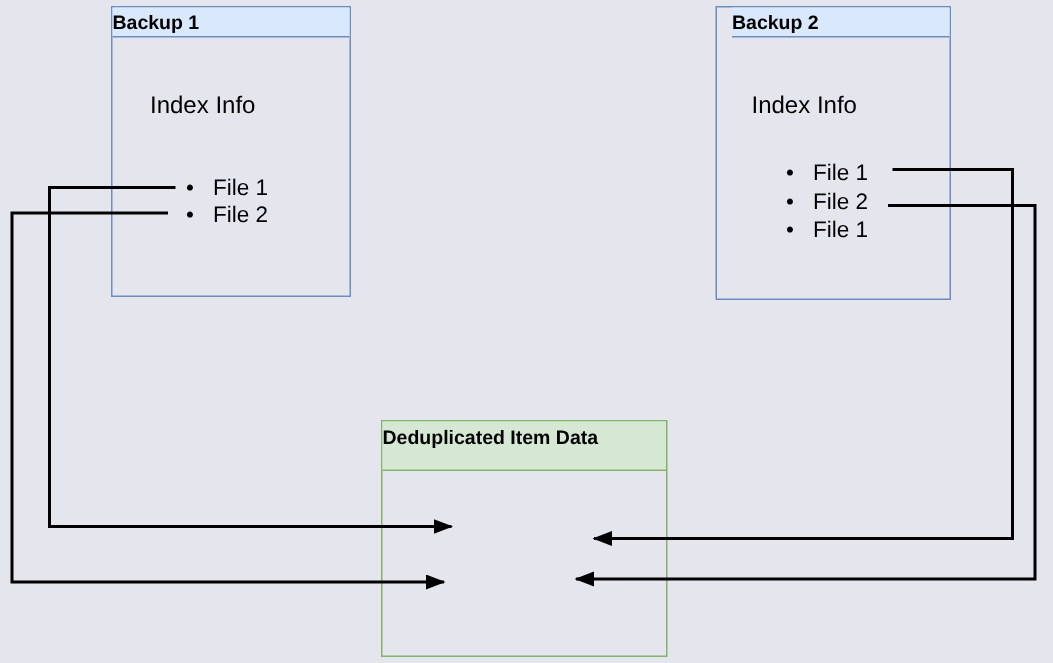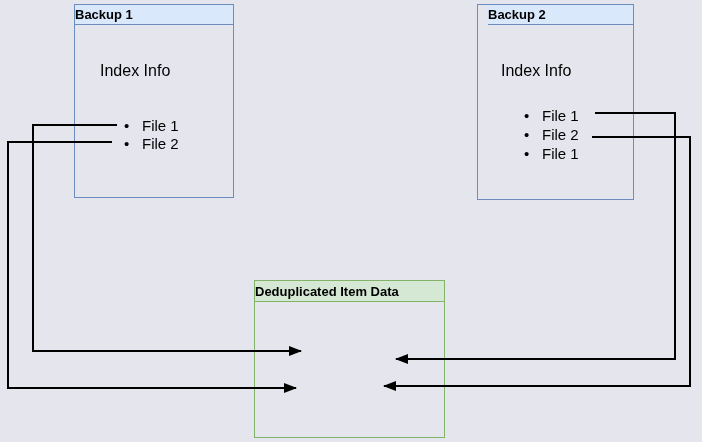--- a/index.html
+++ b/index.html
@@ -30,21 +30,21 @@
     overflow:hidden;
   }
   .blue .box-header{
     background:var(--blue-fill,#dae8fc);
     border-color:var(--blue-border,#6c8ebf);
     height:20px;line-height:20px;
   }
   .green .box-header{
     background:var(--green-fill,#d5e8d4);
     border-color:var(--green-border,#82b366);
-    height:21px;line-height:21px;
+    height:33px;line-height:21px;
   }
   #backup1-box{left:74px;top:4px;width:160px;height:194px;}
   #backup2-box{left:477px;top:4px;width:157px;height:196px;padding-left:10px;}
   #dedup-box{left:254px;top:280px;width:191px;height:158px;}
 
   .idx-label{
     position:absolute;
     font-size:16px;
     line-height:19px;
     white-space:nowrap;

